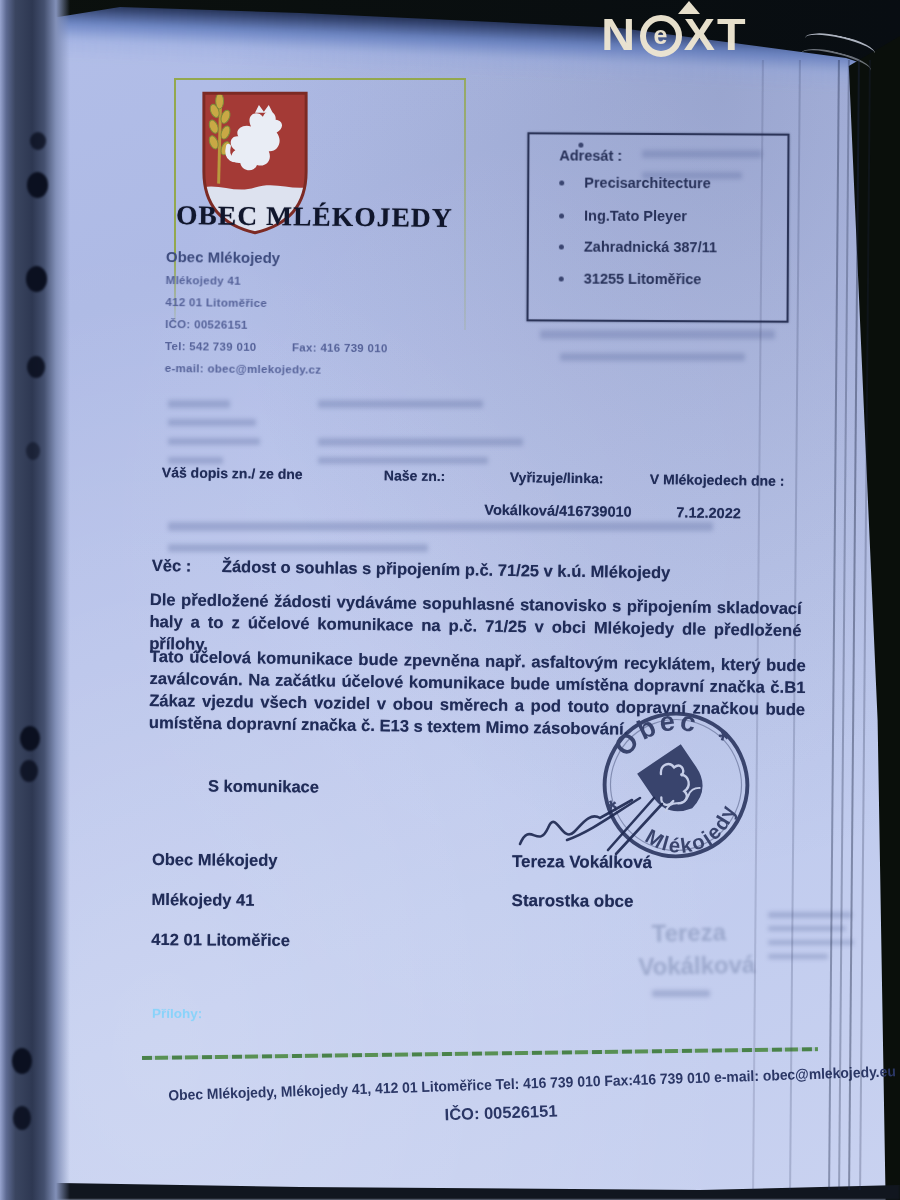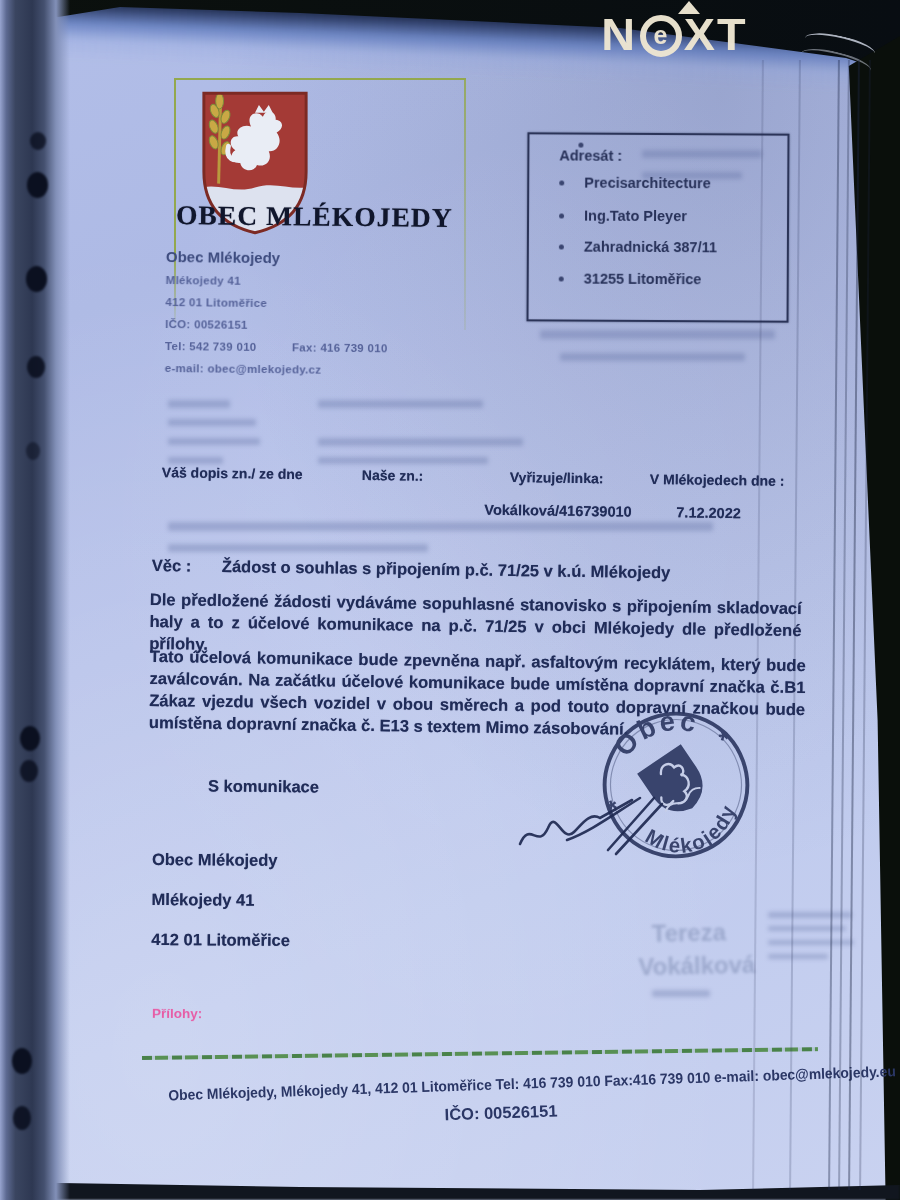--- a/index.html
+++ b/index.html
@@ -78,21 +78,21 @@
   .para{position:absolute;z-index:5;font-size:16.6px;font-weight:700;line-height:22px;
     text-align:justify;transform:rotate(.8deg);transform-origin:left top;}
   .salut{position:absolute;left:208px;top:777px;z-index:5;font-size:16.5px;font-weight:600;transform:rotate(.5deg);}
   .senderblk{position:absolute;left:152px;top:850px;z-index:5;transform:rotate(.4deg);transform-origin:left top;
     font-size:16.5px;font-weight:600;}
   .senderblk div{margin-bottom:21px;}
   .signerblk{position:absolute;left:512px;top:852px;z-index:5;transform:rotate(.4deg);transform-origin:left top;
     font-size:17px;font-weight:600;}
   .signerblk div{margin-bottom:19px;}
   .attach{position:absolute;left:152px;top:1006px;z-index:5;font-size:13.5px;font-weight:600;
-    color:#ec4899;opacity:.85;transform:rotate(.4deg);filter:blur(.3px);}
+    color:#7dd3fc;opacity:.85;transform:rotate(.4deg);filter:blur(.3px);}
 
   
   .stamp{position:absolute;left:598px;top:707px;z-index:6;opacity:.9;filter:blur(.3px);}
   .sig{position:absolute;left:512px;top:790px;z-index:7;}
 
   
   .gline{position:absolute;left:142px;top:1056px;width:676px;height:4px;z-index:5;
     transform:rotate(-.75deg);transform-origin:left center;opacity:.9;filter:blur(.3px);
     background:repeating-linear-gradient(90deg,#3c7a38 0 10px,rgba(60,122,56,.15) 10px 13px,#4d8a44 13px 26px,rgba(60,122,56,.12) 26px 30px);}
   .footer{position:absolute;left:150px;top:1088px;width:700px;z-index:5;transform:rotate(-1.9deg);
@@ -228,40 +228,44 @@
       <span>Zahradnická 387/11</span>
     </div>
     <div class="row" style="top:136px;">
       <span class="dot"></span>
       <span>31255 Litoměřice</span>
     </div>
   </div>
 
   <div class="refrow ink">
     <span class="lab" style="left:12px;">Váš dopis zn./ ze dne</span>
-    <span class="lab" style="left:212px;text-align:right;">Naše zn.:</span>
+    <span class="lab" style="left:234px;text-align:right;">Naše zn.:</span>
     <span class="lab" style="left:360px;">Vyřizuje/linka:</span>
     <span class="lab" style="left:500px;">V Mlékojedech dne :</span>
     <span class="val" style="left:335px;">Vokálková/416739010</span>
     <span class="val" style="left:527px;">7.12.2022</span>
   </div>
 
   <div class="subject ink">
     <span>Věc :</span>
     <span class="stext">Žádost o souhlas s připojením p.č. 71/25 v k.ú. Mlékojedy</span>
   </div>
 
   <div class="para ink" style="left:150px;top:589px;width:652px;">Dle předložené žádosti vydáváme sopuhlasné stanovisko s připojením skladovací haly a to z účelové komunikace na p.č. 71/25 v obci Mlékojedy dle předložené přílohy.</div>
   <div class="para ink" style="left:150px;top:646px;width:656px;">Tato účelová komunikace bude zpevněna např. asfaltovým recyklátem, který bude zaválcován. Na začátku účelové komunikace bude umístěna dopravní značka č.B1 Zákaz vjezdu všech vozidel v obou směrech a pod touto dopravní značkou bude umístěna dopravní značka č. E13 s textem Mimo zásobování.</div>
 
   <div class="salut ink">S komunikace</div>
   <div class="senderblk ink">
     <div>Obec Mlékojedy</div>
     <div>Mlékojedy 41</div>
     <div>412 01 Litoměřice</div>
+  </div>
+  <div class="signerblk ink">
+    <div>Tereza Vokálková</div>
+    <div>Starostka obce</div>
   </div>
   <div class="attach">Přílohy:</div>
 
   <div class="stamp">
     <svg width="156" height="156" viewBox="0 0 160 160">
       <g transform="rotate(-20 80 80)" fill="none" stroke="#2b3660">
         <circle cx="80" cy="80" r="73" stroke-width="4"></circle>
         <circle cx="80" cy="80" r="67" stroke-width="1.2" opacity=".45"></circle>
         <defs>
           <path id="arcT" d="M 20,84 A 60,60 0 0 1 140,84"></path>

